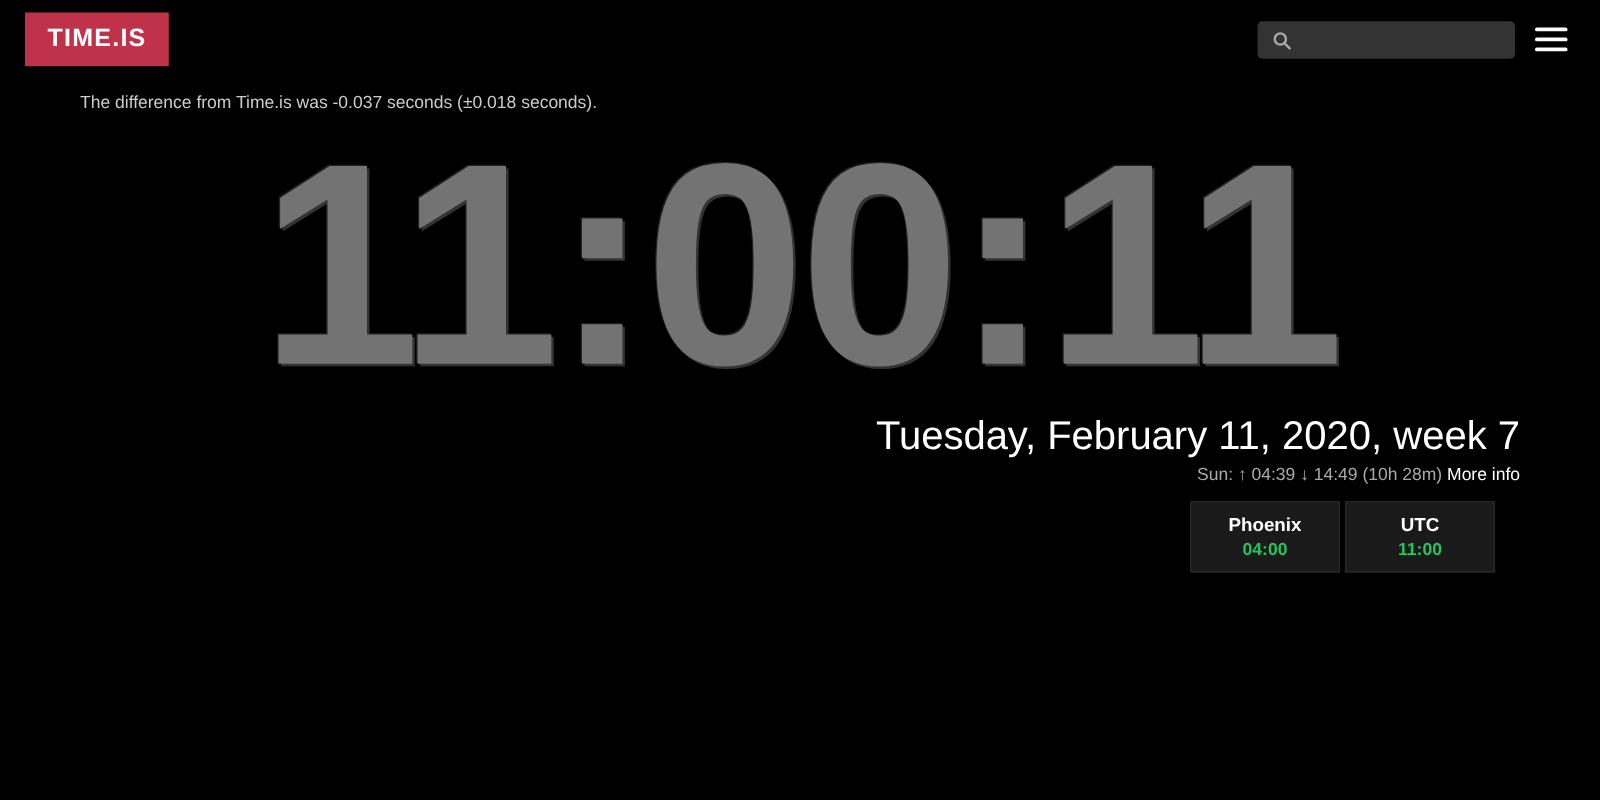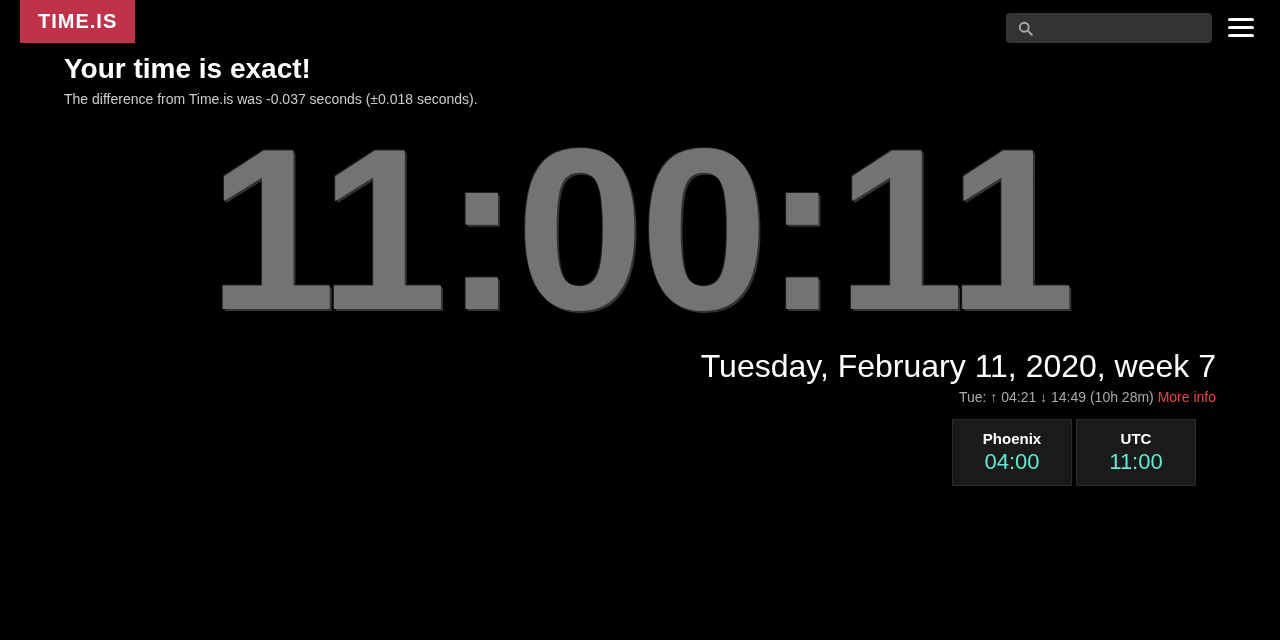--- a/index.html
+++ b/index.html
@@ -15,22 +15,22 @@
       width: 1280px;
       height: 640px;
       overflow: hidden;
       position: relative;
     }
 
     
     .header {
       display: flex;
       justify-content: space-between;
-      align-items: flex-end;
-      padding: 0 20px;
+      align-items: center;
+      padding: 10px 20px;
       position: relative;
     }
 
     .logo {
       background-color: #c0324a;
       padding: 10px 18px;
       font-weight: bold;
       font-size: 20px;
       color: #fff;
       letter-spacing: 1px;
@@ -148,21 +148,21 @@
       margin-top: 13px;
     }
 
     .sun-info {
       font-size: 14px;
       color: #aaa;
       margin-top: 4px;
     }
 
     .sun-info a {
-      color: #ef4444;
+      color: #ffffff;
       text-decoration: none;
     }
 
     
     .world-clocks {
       display: flex;
       justify-content: flex-end;
       gap: 4px;
       padding-right: 84px;
       margin-top: 14px;
@@ -178,24 +178,25 @@
     }
 
     .city-name {
       font-size: 15px;
       font-weight: bold;
       color: #fff;
       display: block;
     }
 
     .city-time {
-      font-size: 22px;
-      color: #5eead4;
+      font-size: 14px;
+      color: #22c55e;
       display: block;
       margin-top: 2px;
+      font-weight: bold;
     }
   </style>
 </head>
 <body>
 
 <div class="header">
   <div class="logo">TIME.IS</div>
   <div class="header-right">
     <div class="search-box">
       <svg class="search-icon-svg" viewBox="0 0 24 24">
@@ -205,32 +206,31 @@
     </div>
     <button class="hamburger-btn">
       <div class="hamburger-line"></div>
       <div class="hamburger-line"></div>
       <div class="hamburger-line"></div>
     </button>
   </div>
 </div>
 
 <div class="accuracy-section">
-  <div class="accuracy-title">Your time is exact!</div>
   <div class="accuracy-desc">The difference from Time.is was -0.037 seconds (±0.018 seconds).</div>
 </div>
 
 <div class="clock-container">
   <div class="clock-display">11:00:11</div>
 </div>
 
 <div class="date-row">
   <div class="date-text">Tuesday, February 11, 2020, week 7</div>
   <div class="sun-info">
-    <span>Tue: ↑ 04:21 ↓ 14:49 (10h 28m) </span><a href="#">More info</a>
+    <span>Sun: ↑ 04:39 ↓ 14:49 (10h 28m) </span><a href="#">More info</a>
   </div>
 </div>
 
 <div class="world-clocks" id="world-clocks-container">
 <div class="city-clock">
       <span class="city-name">Phoenix</span>
       <span class="city-time">04:00</span>
     </div>
     <div class="city-clock">
       <span class="city-name">UTC</span>

